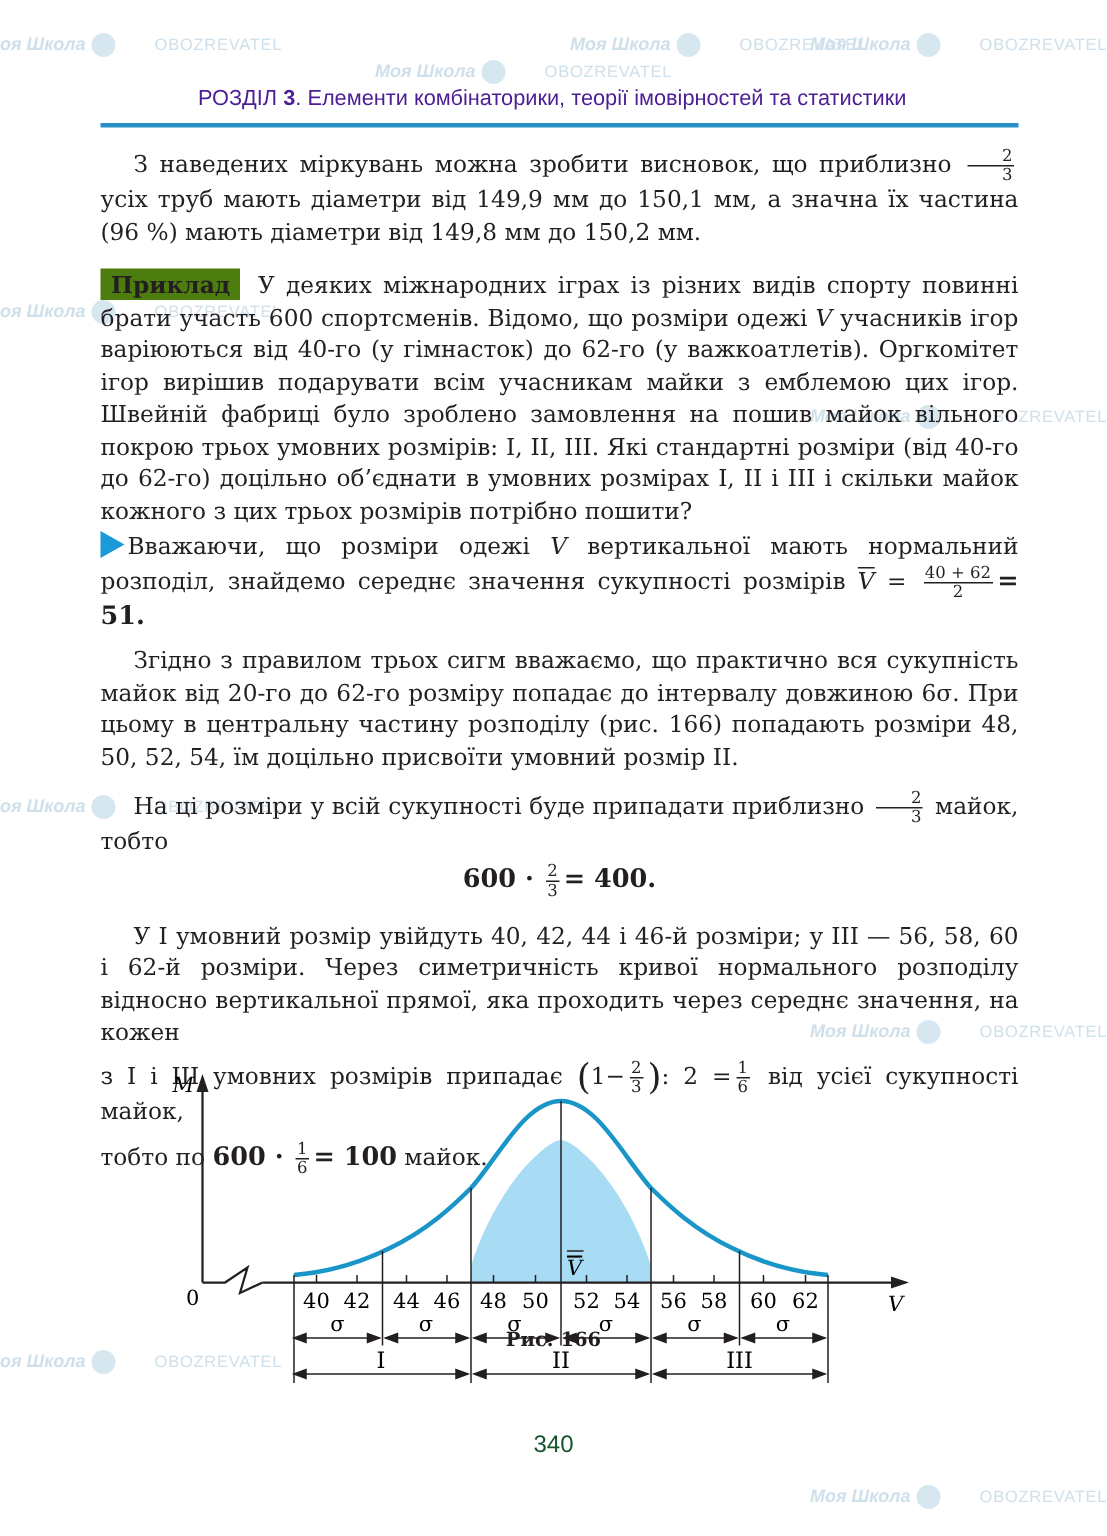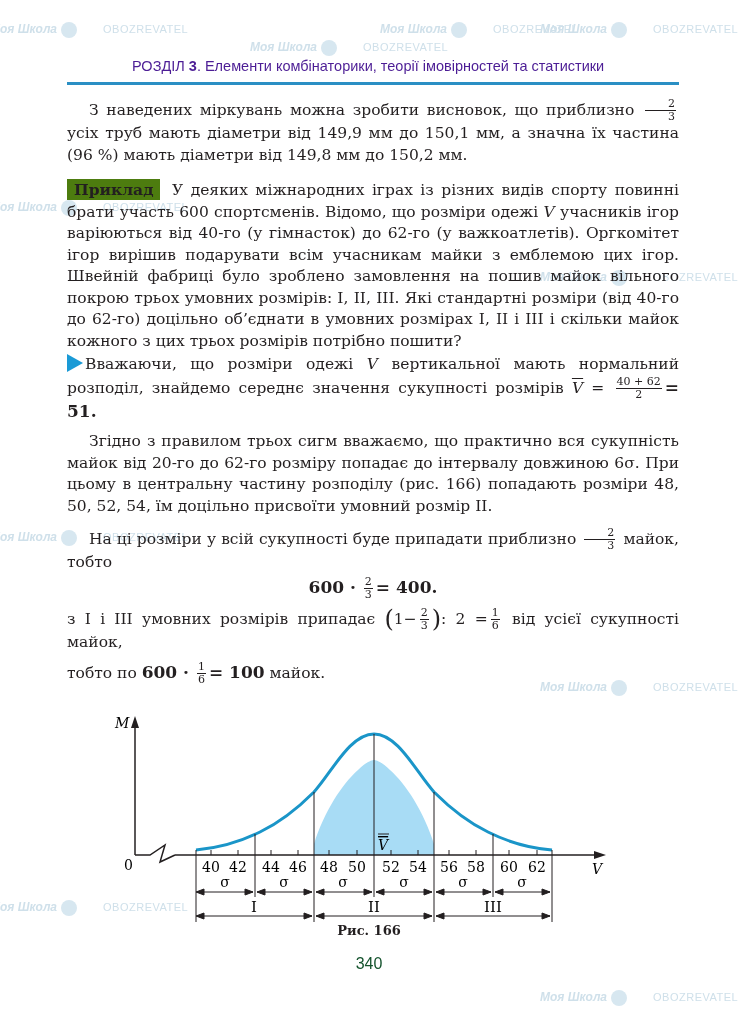--- a/index.html
+++ b/index.html
@@ -21,21 +21,21 @@
   .frac .n { display: block; border-bottom: 1px solid #231f20; padding: 0 1px; }
   .frac .d { display: block; }
   .badge { background: #4d7c0f; font-weight: bold; padding: 1px 7px 1px 7px; margin-right: 4px; }
   .arrow { display: inline-block; width: 0; height: 0; border-top: 9px solid transparent; border-bottom: 9px solid transparent;
            border-left: 16px solid #1a9ad6; vertical-align: -3px; margin-right: 2px; }
   .vbar { font-style: italic; text-decoration: overline; }
   .it { font-style: italic; }
   .big { font-size: 17px; font-weight: bold; }
   .center { text-align: center; text-indent: 0; }
   .paren { font-size: 24px; vertical-align: middle; }
-  .caption { position: absolute; left: 0; width: 738px; top: 923px; text-align: center; font-size: 13px; font-weight: bold; }
+  .caption { position: absolute; left: 0; width: 738px; top: 886px; text-align: center; font-size: 13px; font-weight: bold; }
   .pagenum { position: absolute; left: 0; width: 738px; top: 955px; text-align: center; font-family: "Liberation Sans", sans-serif; font-size: 16px; color: #14532d; }
   svg text { font-family: "DejaVu Serif", "Liberation Serif", serif; }
 </style>
 </head>
 <body>
 
 <div class="wm" style="left:-10px;top:22px;"><span>Моя Школа</span><span class="c"></span><span class="o">OBOZREVATEL</span></div>
 <div class="wm" style="left:380px;top:22px;"><span>Моя Школа</span><span class="c"></span><span class="o">OBOZREVATEL</span></div>
 <div class="wm" style="left:250px;top:40px;"><span>Моя Школа</span><span class="c"></span><span class="o">OBOZREVATEL</span></div>
 <div class="wm" style="left:540px;top:22px;"><span>Моя Школа</span><span class="c"></span><span class="o">OBOZREVATEL</span></div>
@@ -81,20 +81,23 @@
   <p class="p indent" style="margin-top:10px;">
     <span>На ці розміри у всій сукупності буде припадати приблизно</span>
     <span class="frac"><span class="n nobar">2</span><span class="d">3</span></span>
     <span>майок, тобто</span>
   </p>
   <p class="p center" style="margin-top:2px;">
     <span class="big">600 ·</span>
     <span class="frac"><span class="n">2</span><span class="d">3</span></span><span class="big">= 400.</span>
   </p>
 
+  <p class="p indent" style="margin-top:14px;">
+    <span>У I умовний розмір увійдуть 40, 42, 44 і 46-й розміри; у III — 56, 58, 60 і 62-й розміри. Через симетричність кривої нормального розподілу відносно вертикальної прямої, яка проходить через середнє значення, на кожен</span>
+  </p>
   <p class="p" style="margin-top:6px;">
     <span>з I і III умовних розмірів припадає</span>
     <span class="paren">(</span><span>1−</span><span class="frac"><span class="n">2</span><span class="d">3</span></span><span class="paren">)</span><span>: 2 =</span><span class="frac"><span class="n">1</span><span class="d">6</span></span>
     <span>від усієї сукупності майок,</span>
   </p>
   <p class="p" style="margin-top:8px;">
     <span>тобто по</span>
     <span class="big">600 ·</span>
     <span class="frac"><span class="n">1</span><span class="d">6</span></span><span class="big">= 100</span>
     <span>майок.</span>

